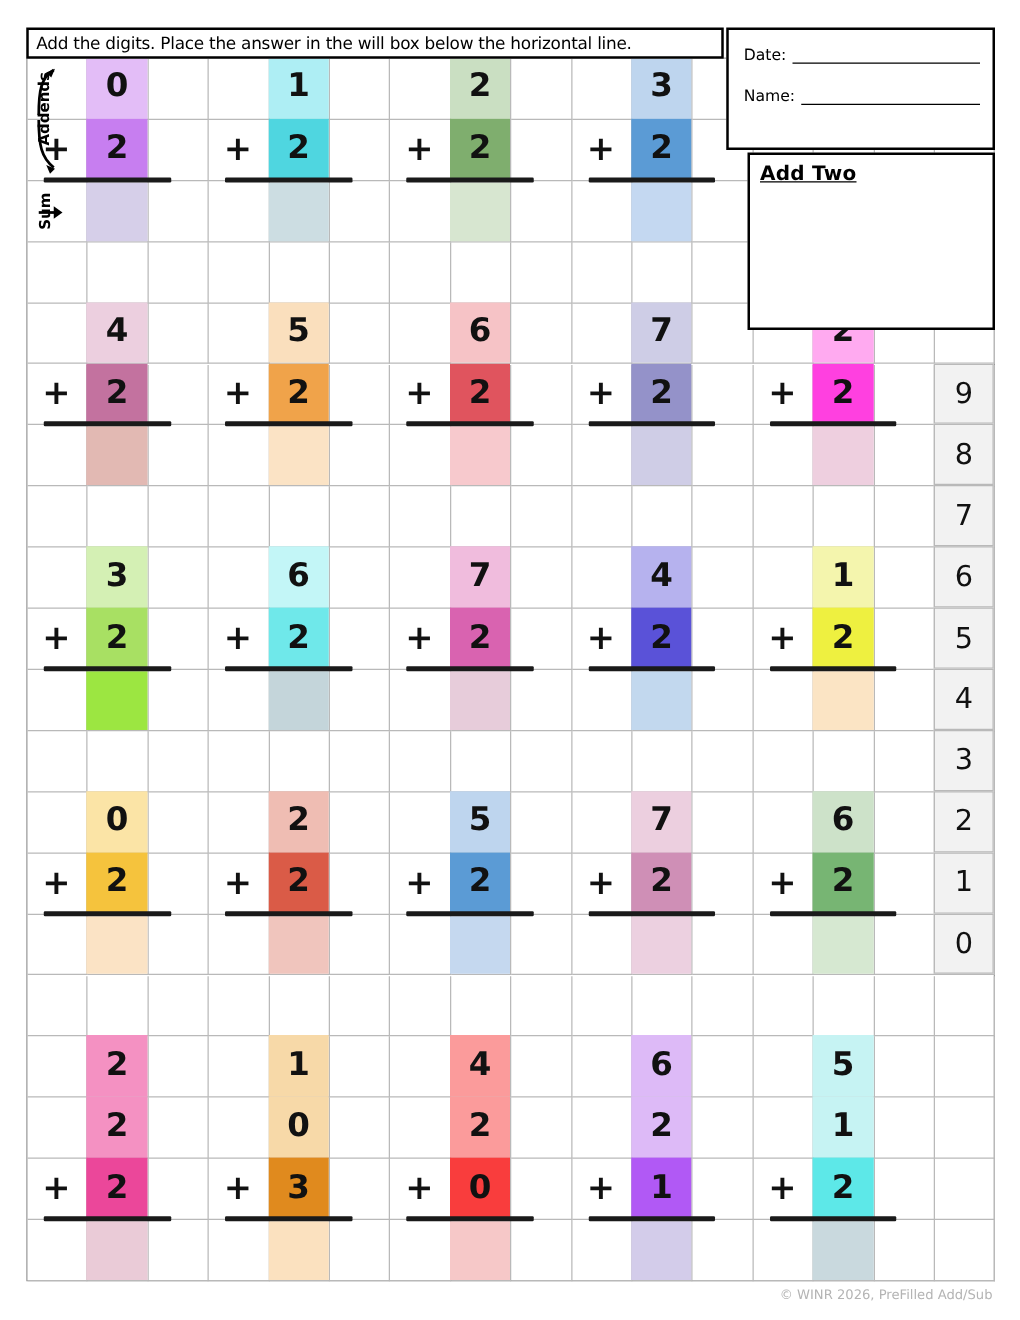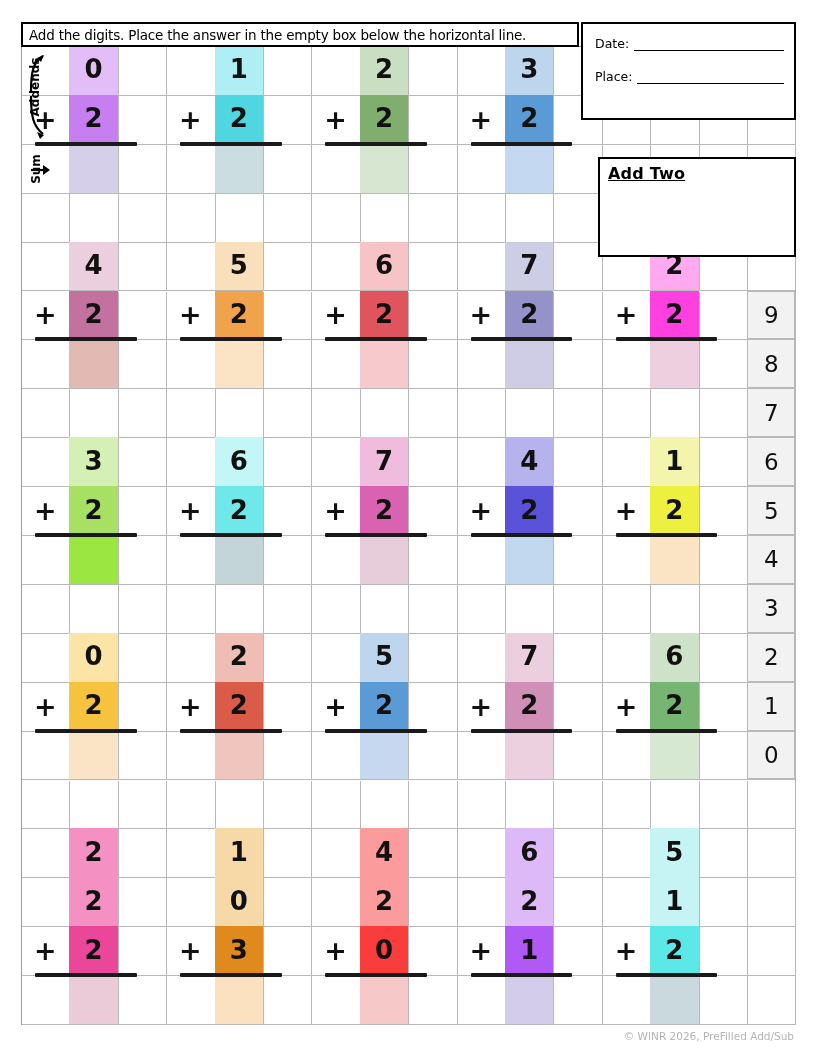--- a/index.html
+++ b/index.html
@@ -58,26 +58,25 @@
     padding: 12px 10px 0 12px;
   }
   .nd-row { display: flex; align-items: flex-end; margin-bottom: 18px; }
   .nd-label { font-size: 12.5px; font-family: "DejaVu Sans", sans-serif; color:#000; }
   .nd-line { flex: 1; border-bottom: 1.6px solid #000; margin-left: 5px; height: 13px; }
 
   
   #infobox {
     position: absolute;
     left: 598px; top: 122px;
-    width: 198px; height: 100px;
+    width: 198px; height: 142px;
     border: 2px solid #000;
     background: #fff;
     z-index: 40;
     padding: 5px 7px 4px 8px;
-    margin-top: 35px;
   }
   #info-title {
     font-size: 16px;
     font-weight: bold;
     font-family: "DejaVu Sans", sans-serif;
     text-decoration: underline;
     color: #000;
     margin-bottom: 3px;
     letter-spacing: 0.2px;
   }
@@ -713,30 +712,30 @@
 
   <div id="sum-label">
     <svg class="label-svg" width="30" height="48" viewBox="0 0 30 48">
       <path d="M10 24 L 26 24" stroke="#000" stroke-width="2.2" fill="none"></path>
       <path d="M22 19 L 29 24 L 22 29 Z" fill="#000"></path>
     </svg>
     <div class="vtext">Sum</div>
   </div>
 
   <div id="instruction">
-    <span>Add the digits. Place the answer in the empty box below the horizontal line.</span>
+    <span>Add the digits. Place the answer in the will box below the horizontal line.</span>
   </div>
 
   <div id="namebox">
     <div class="nd-row">
       <span class="nd-label">Date:</span>
       <span class="nd-line"></span>
     </div>
     <div class="nd-row">
-      <span class="nd-label">Place:</span>
+      <span class="nd-label">Name:</span>
       <span class="nd-line"></span>
     </div>
   </div>
 
   <div id="infobox">
     <div id="info-title">Add Two</div>
   </div>
 
   <div id="footer">© WINR 2026, PreFilled Add/Sub</div>
 

